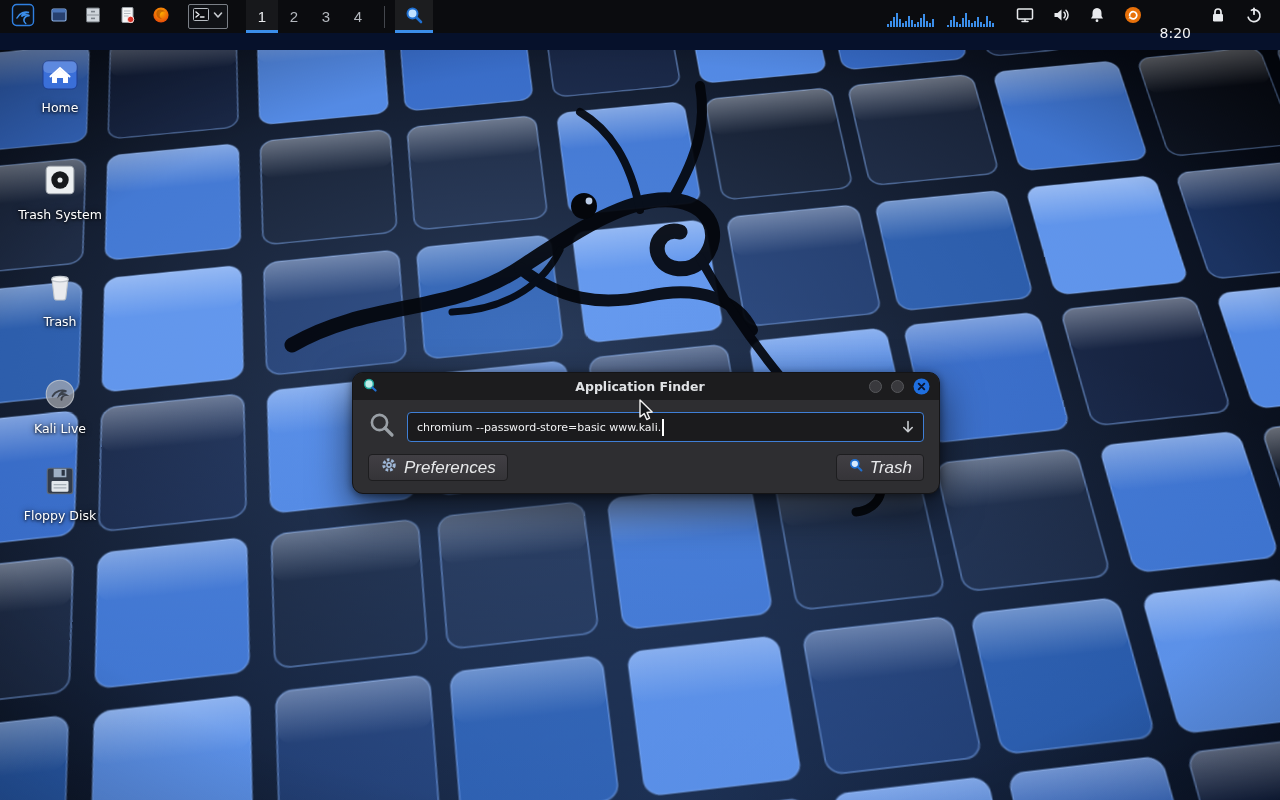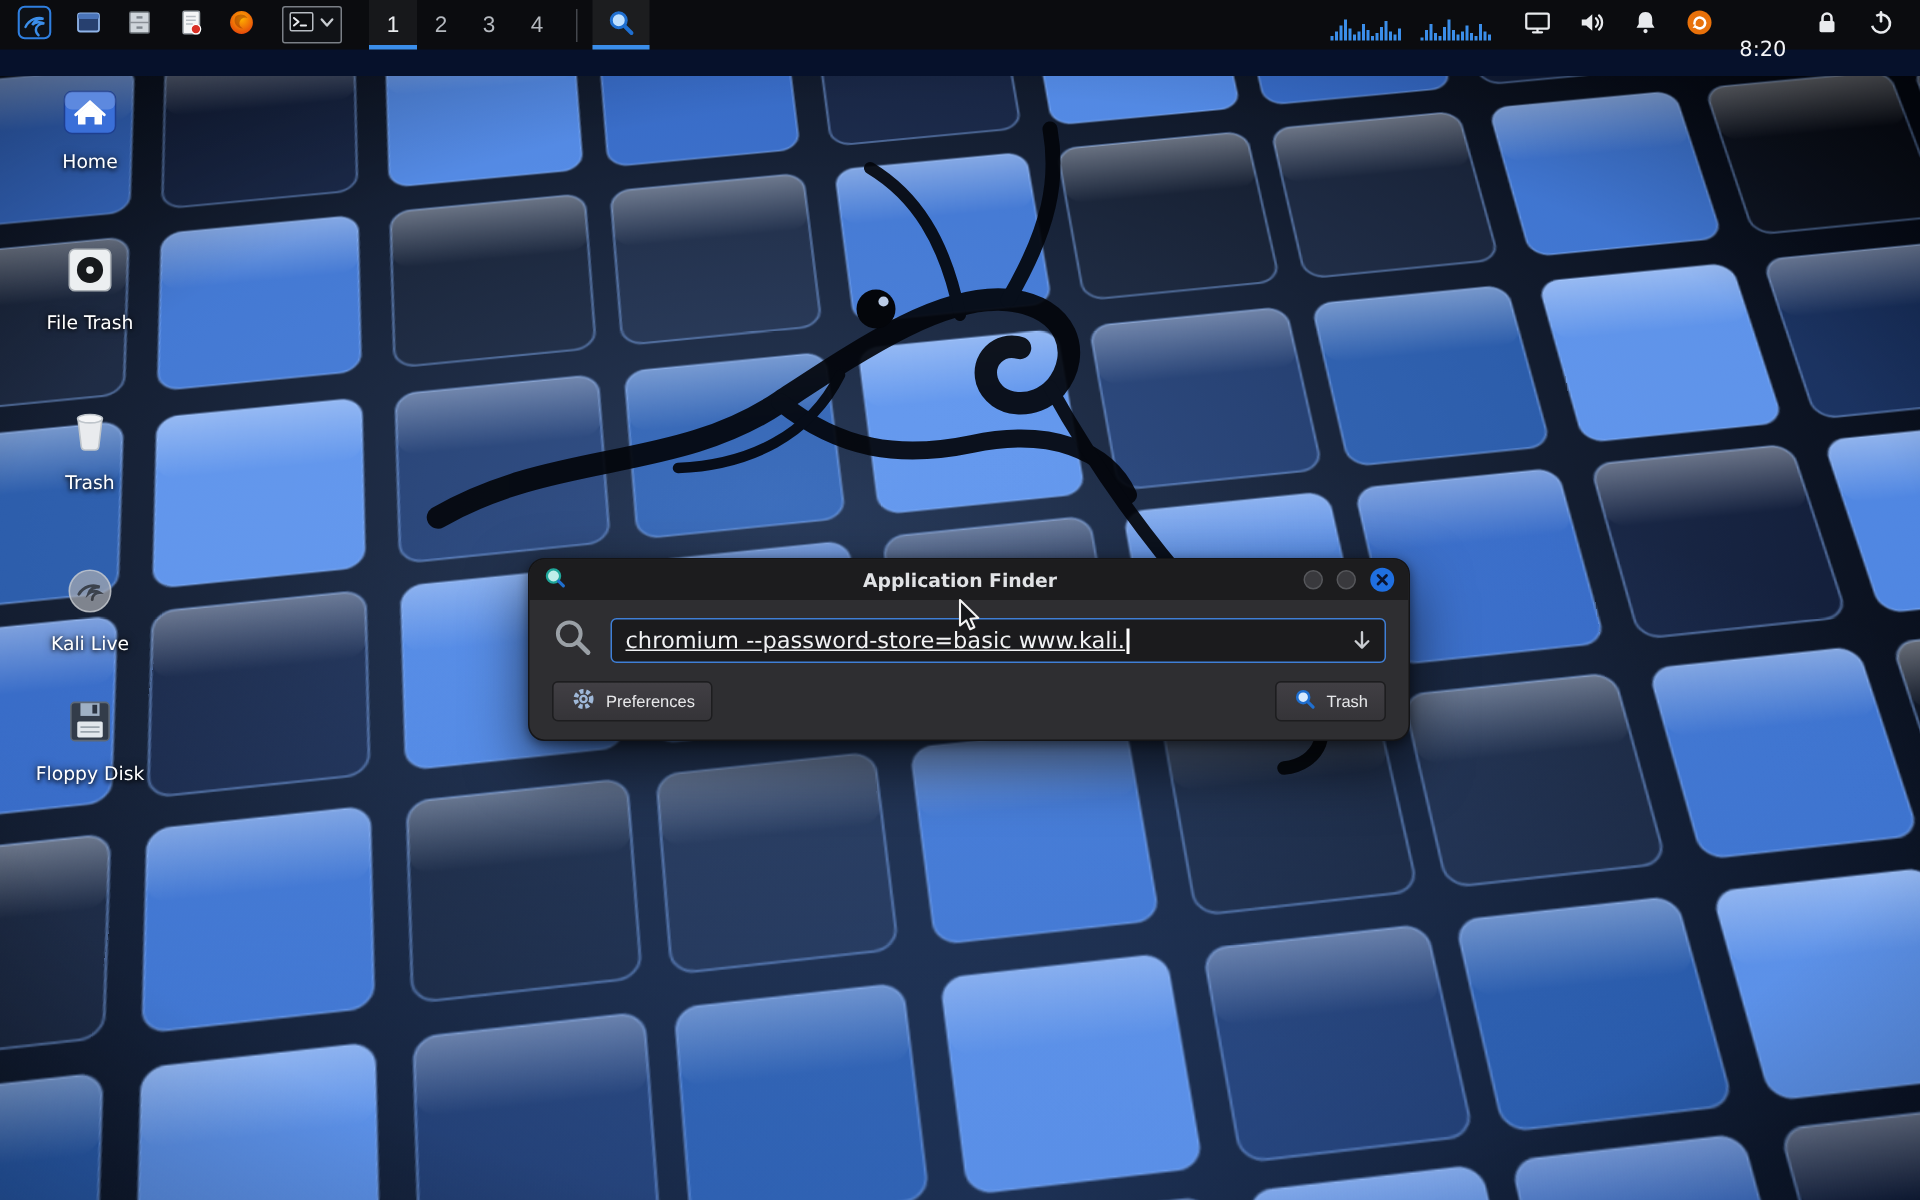--- a/index.html
+++ b/index.html
@@ -59,27 +59,27 @@
   .tbar .ttl{position:absolute;left:0;right:12px;text-align:center;color:#e0e2e5;
     font-size:12.5px;font-weight:bold;pointer-events:none;}
   .wbtns{margin-left:auto;display:flex;align-items:center;gap:9px;z-index:1;}
   .circ{width:13px;height:13px;border-radius:50%;background:#39393d;
     border:1px solid #56575b;box-sizing:border-box;padding:0;cursor:pointer;}
   .closeb{width:17px;height:17px;border:none;background:transparent;padding:0;display:flex;cursor:pointer;}
   .fbody{padding:11px 15px 12px;}
   .srow{display:flex;align-items:center;gap:11px;}
   .entry{flex:1;height:30px;background:#1b1b1d;border:1px solid #3f7fd6;border-radius:4px;
     display:flex;align-items:center;padding:0 6px 0 9px;box-sizing:border-box;cursor:text;}
-  .entry .txt{color:#f1f2f4;font-size:15px;white-space:pre;text-decoration:underline;}
+  .entry .txt{color:#f1f2f4;font-size:11px;white-space:pre;}
   .caret{width:2px;height:17px;background:#ffffff;margin-left:1px;}
   .entry .arrow{margin-left:auto;display:flex;cursor:pointer;}
   .brow{display:flex;justify-content:space-between;margin-top:11px;}
   .btn{height:27px;display:flex;align-items:center;gap:6px;padding:0 11px;
     background:linear-gradient(#413f44,#353438);border:1px solid #1d1d1f;border-radius:4px;
-    color:#e7e8ea;font-size:11px;cursor:pointer;}
+    color:#e7e8ea;font-size:17px;cursor:pointer;font-style:italic;}
 
   .cursor{position:absolute;left:636px;top:398px;z-index:50;pointer-events:none;}
 </style>
 </head>
 <body>
 
 <div class="wall-wrap">
   <svg viewBox="0 0 1640 1080" preserveAspectRatio="none">
     <defs>
       <linearGradient id="gloss" x1="0" y1="0" x2="0" y2="1">
@@ -347,21 +347,21 @@
 </div>
 
 <div class="dicon d1">
   <span>
     <svg width="34" height="34" viewBox="0 0 32 32">
       <rect x="3" y="3" width="26" height="26" rx="3.5" fill="#eceff1" stroke="#aab0b6"></rect>
       <circle cx="16" cy="16" r="8.2" fill="#17191c"></circle>
       <circle cx="16" cy="16" r="2.4" fill="#eceff1"></circle>
     </svg>
   </span>
-  <span class="lbl">File Trash</span>
+  <span class="lbl">Trash System</span>
 </div>
 
 <div class="dicon d2">
   <span>
     <svg width="34" height="34" viewBox="0 0 32 32">
       <path d="M8.5 9 L10.5 26 a2.5 2.5 0 0 0 2.5 2.2 h6 a2.5 2.5 0 0 0 2.5 -2.2 L23.5 9 Z" fill="#e9ebee" stroke="#bfc5cb"></path>
       <ellipse cx="16" cy="8.6" rx="7.8" ry="2.6" fill="#f4f5f7" stroke="#bfc5cb"></ellipse>
     </svg>
   </span>
   <span class="lbl">Trash</span>

